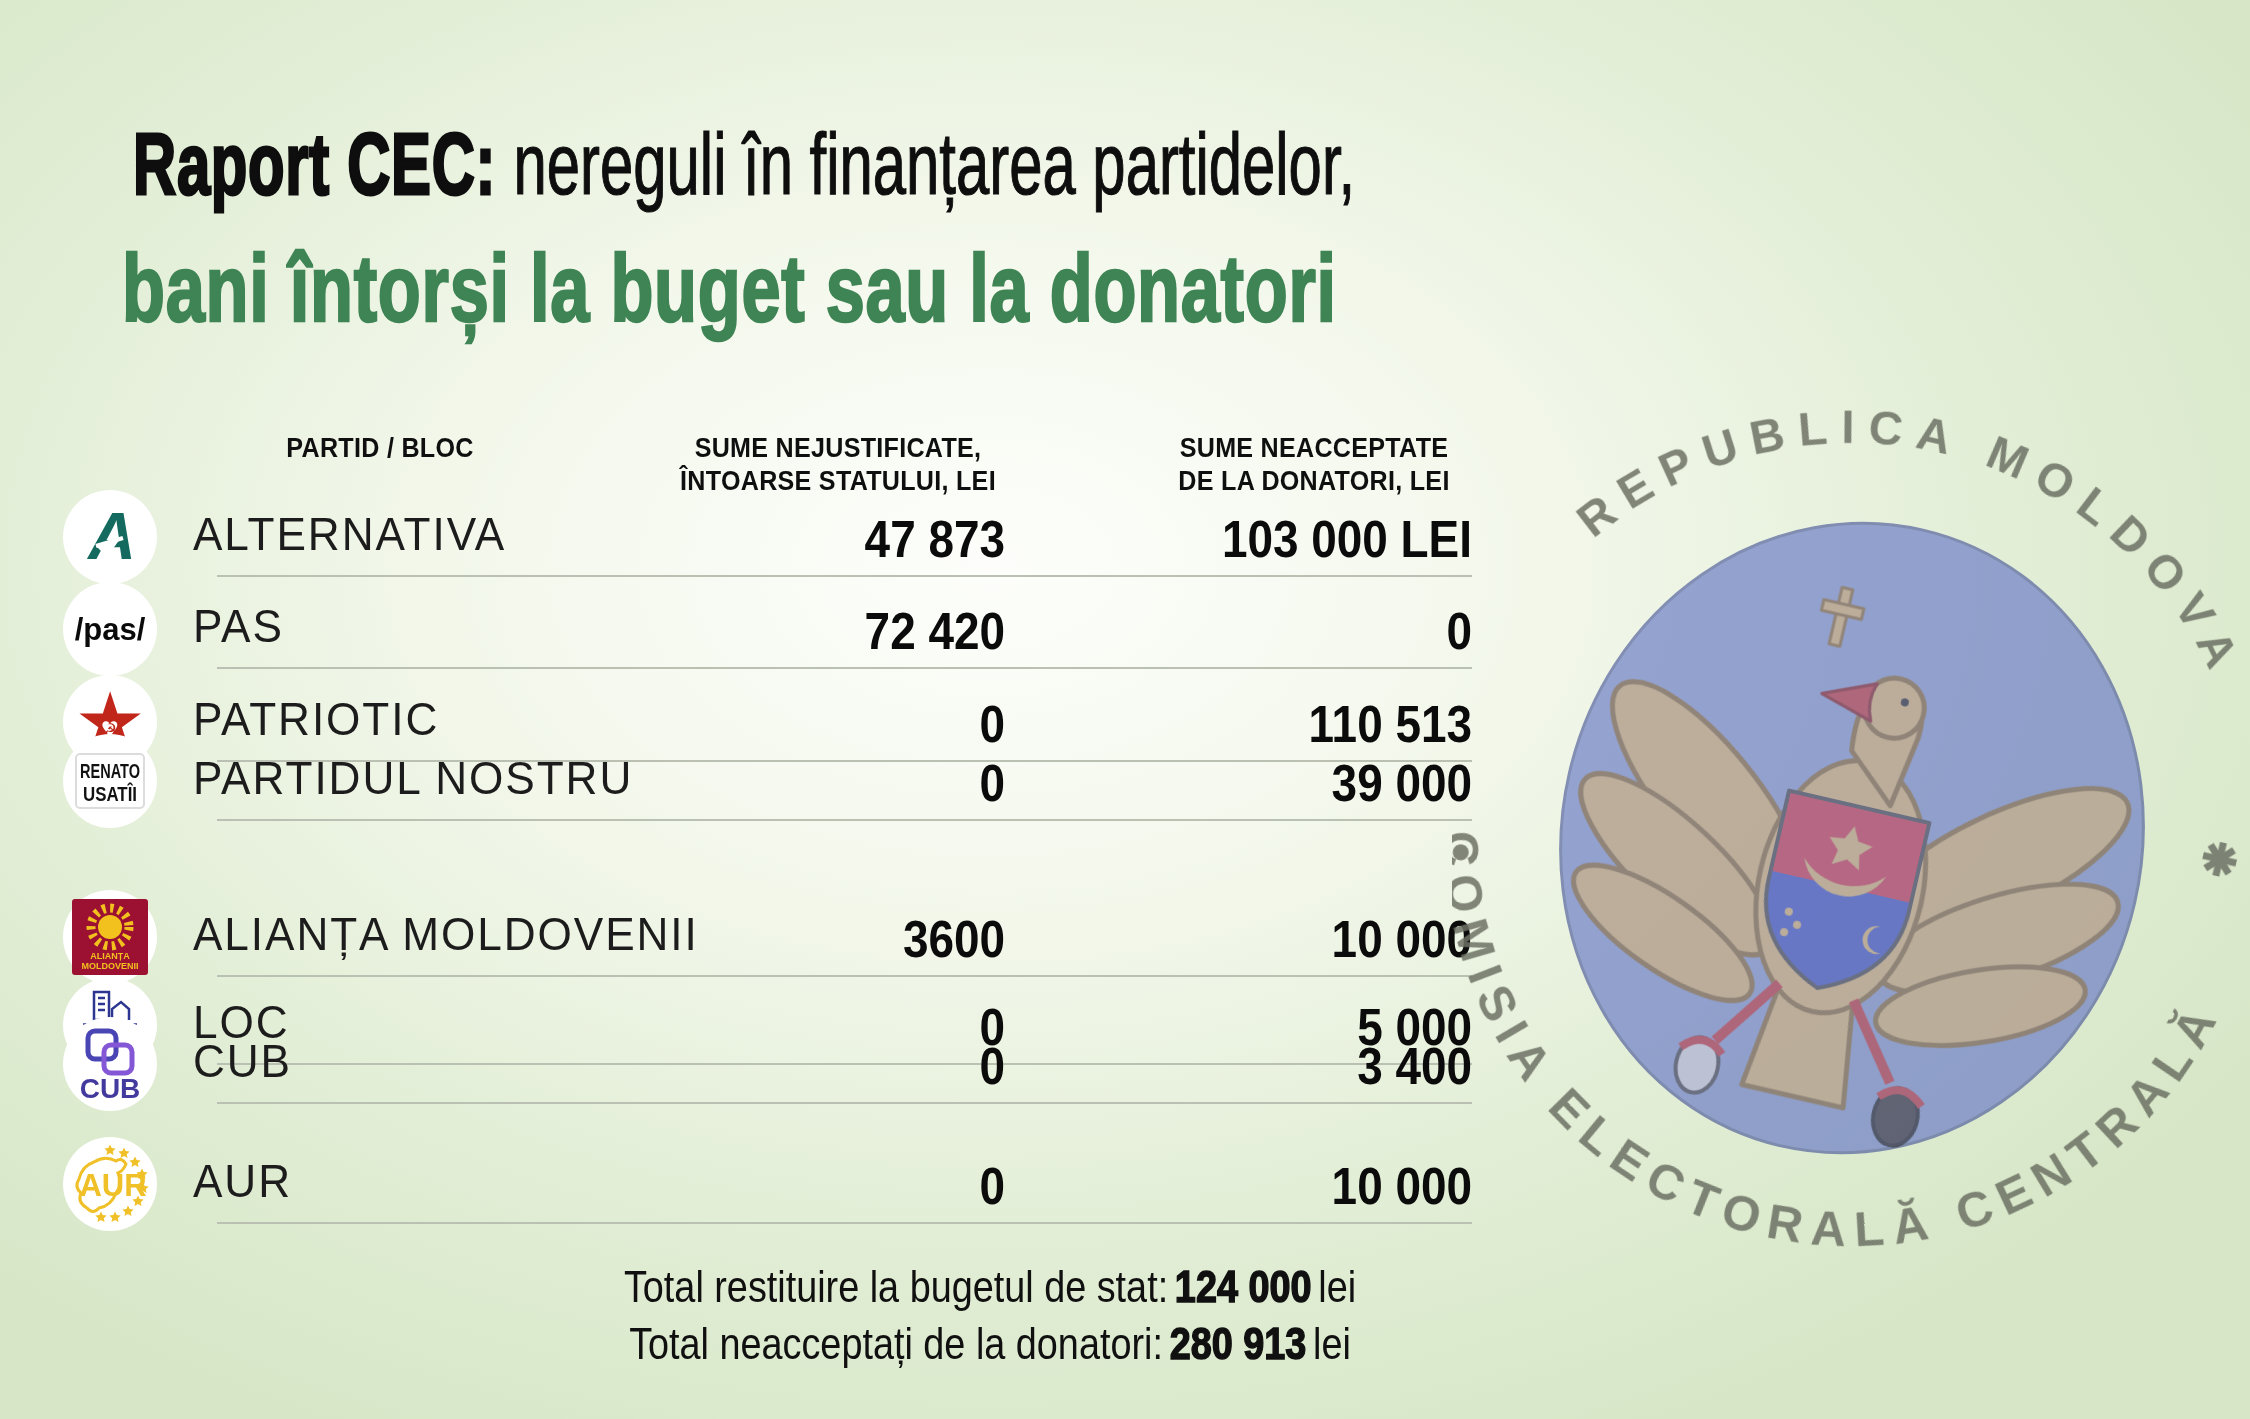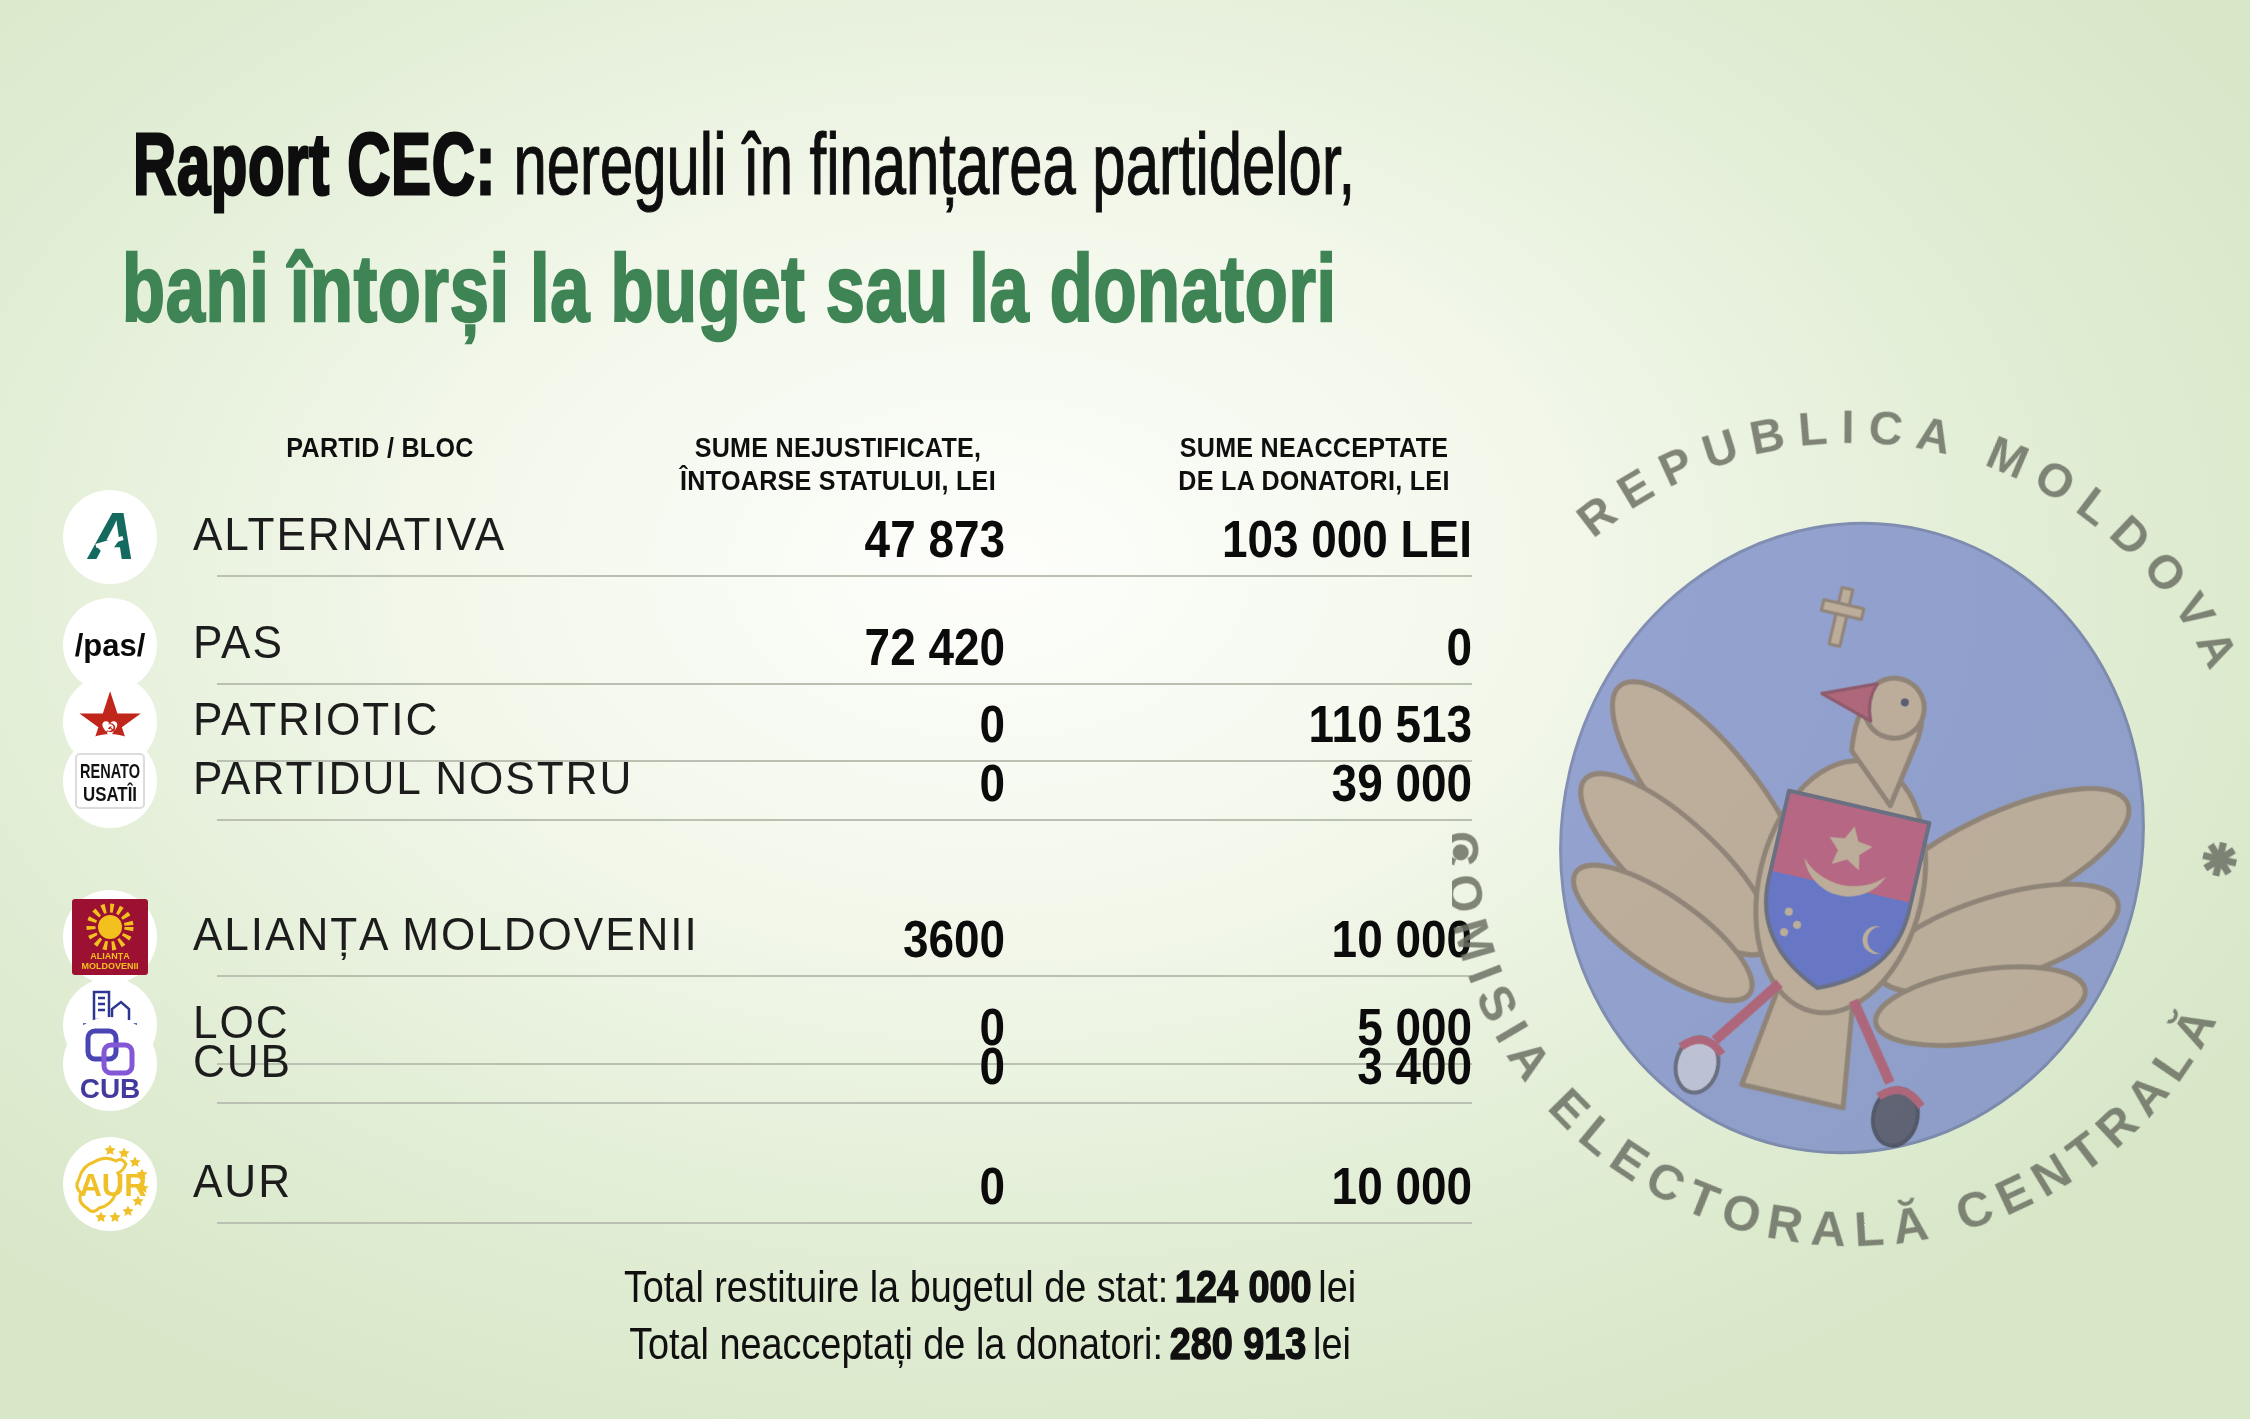--- a/index.html
+++ b/index.html
@@ -81,21 +81,21 @@
         <text class="svgtxt" x="49" y="69" text-anchor="middle" font-size="66" font-weight="bold" font-style="italic" fill="#156a5f">A</text>
         <path d="M33 56 L57 49 L44 67 Z" fill="#ffffff"></path>
         <path d="M33 56 L60 48" stroke="#ffffff" stroke-width="4"></path>
       </svg>
     </div>
     <div class="party">ALTERNATIVA</div>
     <div class="val v1">47 873</div>
     <div class="val v2">103 000 LEI</div>
   </div>
 
-  <div class="row" style="top:593px">
+  <div class="row" style="top:577px">
     <div class="logo">
       <svg viewBox="0 0 94 94">
         <circle cx="47" cy="47" r="47" fill="#ffffff"></circle>
         <text class="svgtxt" x="47" y="58" text-anchor="middle" font-size="31" font-weight="bold" fill="#0a0a0a">/pas/</text>
       </svg>
     </div>
     <div class="party">PAS</div>
     <div class="val v1">72 420</div>
     <div class="val v2">0</div>
   </div>

